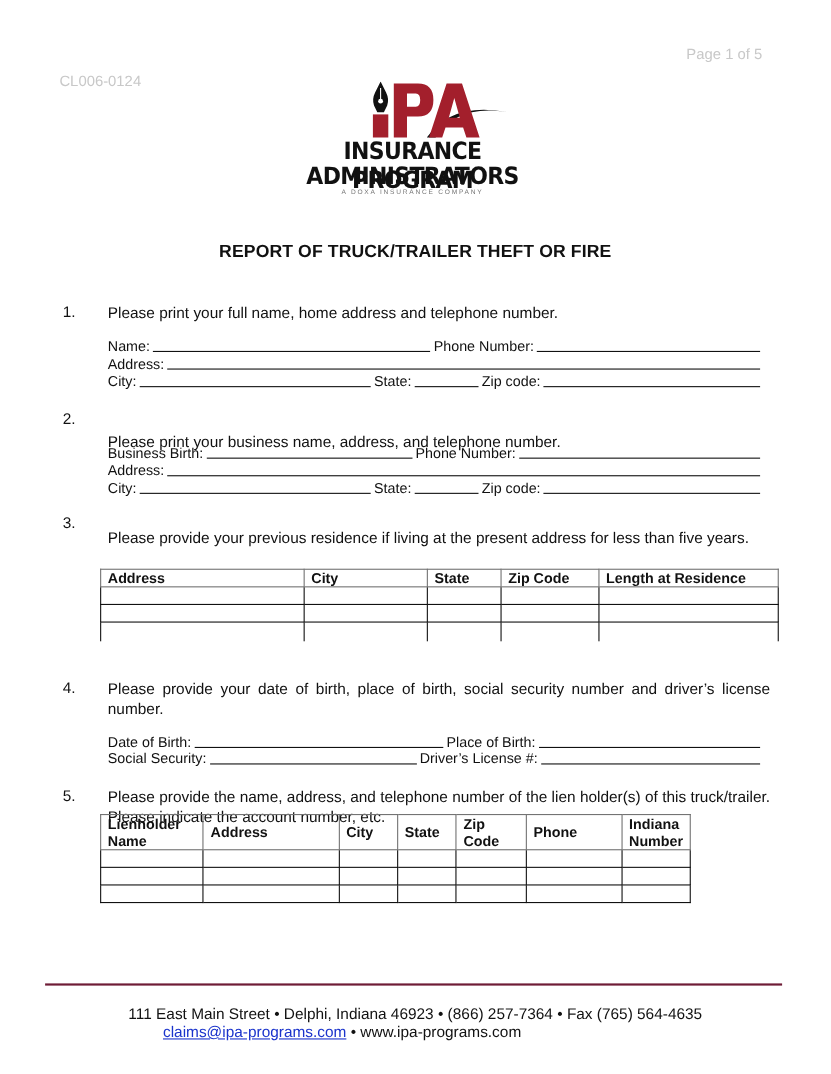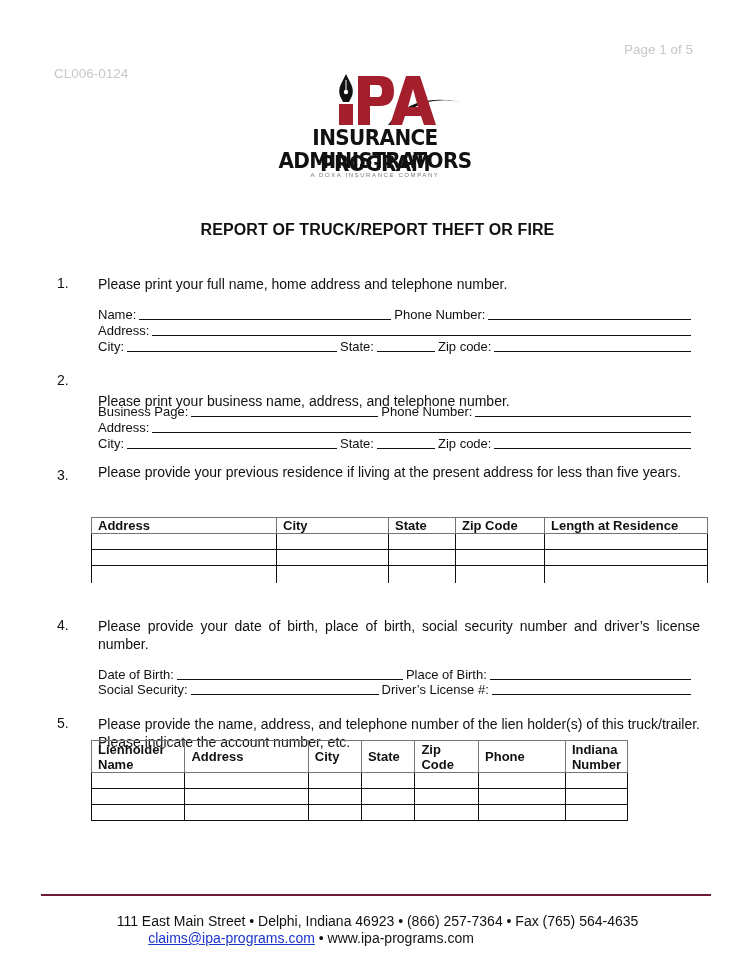--- a/index.html
+++ b/index.html
@@ -57,21 +57,21 @@
 
     <path d="M52 51 Q75 18 126 28 Q80 20 60 51 Z" fill="#111"></path>
 
     <path d="M70 2 H84 L100 51 H88 L85 42 H69 L66 51 H54 Z M72 33 H82 L77 15 Z" fill="#a31f2c" fill-rule="evenodd"></path>
   </svg>
   <div class="logo-line1">INSURANCE PROGRAM</div>
   <div class="logo-line2">ADMINISTRATORS</div>
   <div class="logo-sub">A DOXA INSURANCE COMPANY</div>
 </div>
 
-<div class="abs title">REPORT OF TRUCK/REPORT THEFT OR FIRE</div>
+<div class="abs title">REPORT OF TRUCK/TRAILER THEFT OR FIRE</div>
 
 <div class="abs qnum" style="top:275px">1.</div>
 <div class="abs qtext" style="top:275px">Please print your full name, home address and telephone number.</div>
 <div class="abs field-row" style="top:306px">
   <span class="lbl">Name:</span>
   <span class="blank" style="width:252px"></span>
   <span class="lbl">Phone Number:</span>
   <span class="blank" style="flex:1"></span>
 </div>
 <div class="abs field-row" style="top:322px">
@@ -83,40 +83,40 @@
   <span class="blank" style="width:210px"></span>
   <span class="lbl">State:</span>
   <span class="blank" style="width:58px"></span>
   <span class="lbl">Zip code:</span>
   <span class="blank" style="flex:1"></span>
 </div>
 
 <div class="abs qnum" style="top:372px">2.</div>
 <div class="abs qtext" style="top:392px">Please print your business name, address, and telephone number.</div>
 <div class="abs field-row" style="top:403px">
-  <span class="lbl">Business Page:</span>
+  <span class="lbl">Business Birth:</span>
   <span class="blank" style="width:187px"></span>
   <span class="lbl">Phone Number:</span>
   <span class="blank" style="flex:1"></span>
 </div>
 <div class="abs field-row" style="top:419px">
   <span class="lbl">Address:</span>
   <span class="blank" style="flex:1"></span>
 </div>
 <div class="abs field-row" style="top:435px">
   <span class="lbl">City:</span>
   <span class="blank" style="width:210px"></span>
   <span class="lbl">State:</span>
   <span class="blank" style="width:58px"></span>
   <span class="lbl">Zip code:</span>
   <span class="blank" style="flex:1"></span>
 </div>
 
 <div class="abs qnum" style="top:467px">3.</div>
-<div class="abs qtext" style="top:463px">Please provide your previous residence if living at the present address for less than five years.</div>
+<div class="abs qtext" style="top:480px">Please provide your previous residence if living at the present address for less than five years.</div>
 <table class="grid open-bottom" style="left:91px; top:517px; width:617px;">
   <colgroup>
       <col style="width:185px">
       <col style="width:112px">
       <col style="width:67px">
       <col style="width:89px">
       <col>
     </colgroup>
   <thead>
     <tr>

